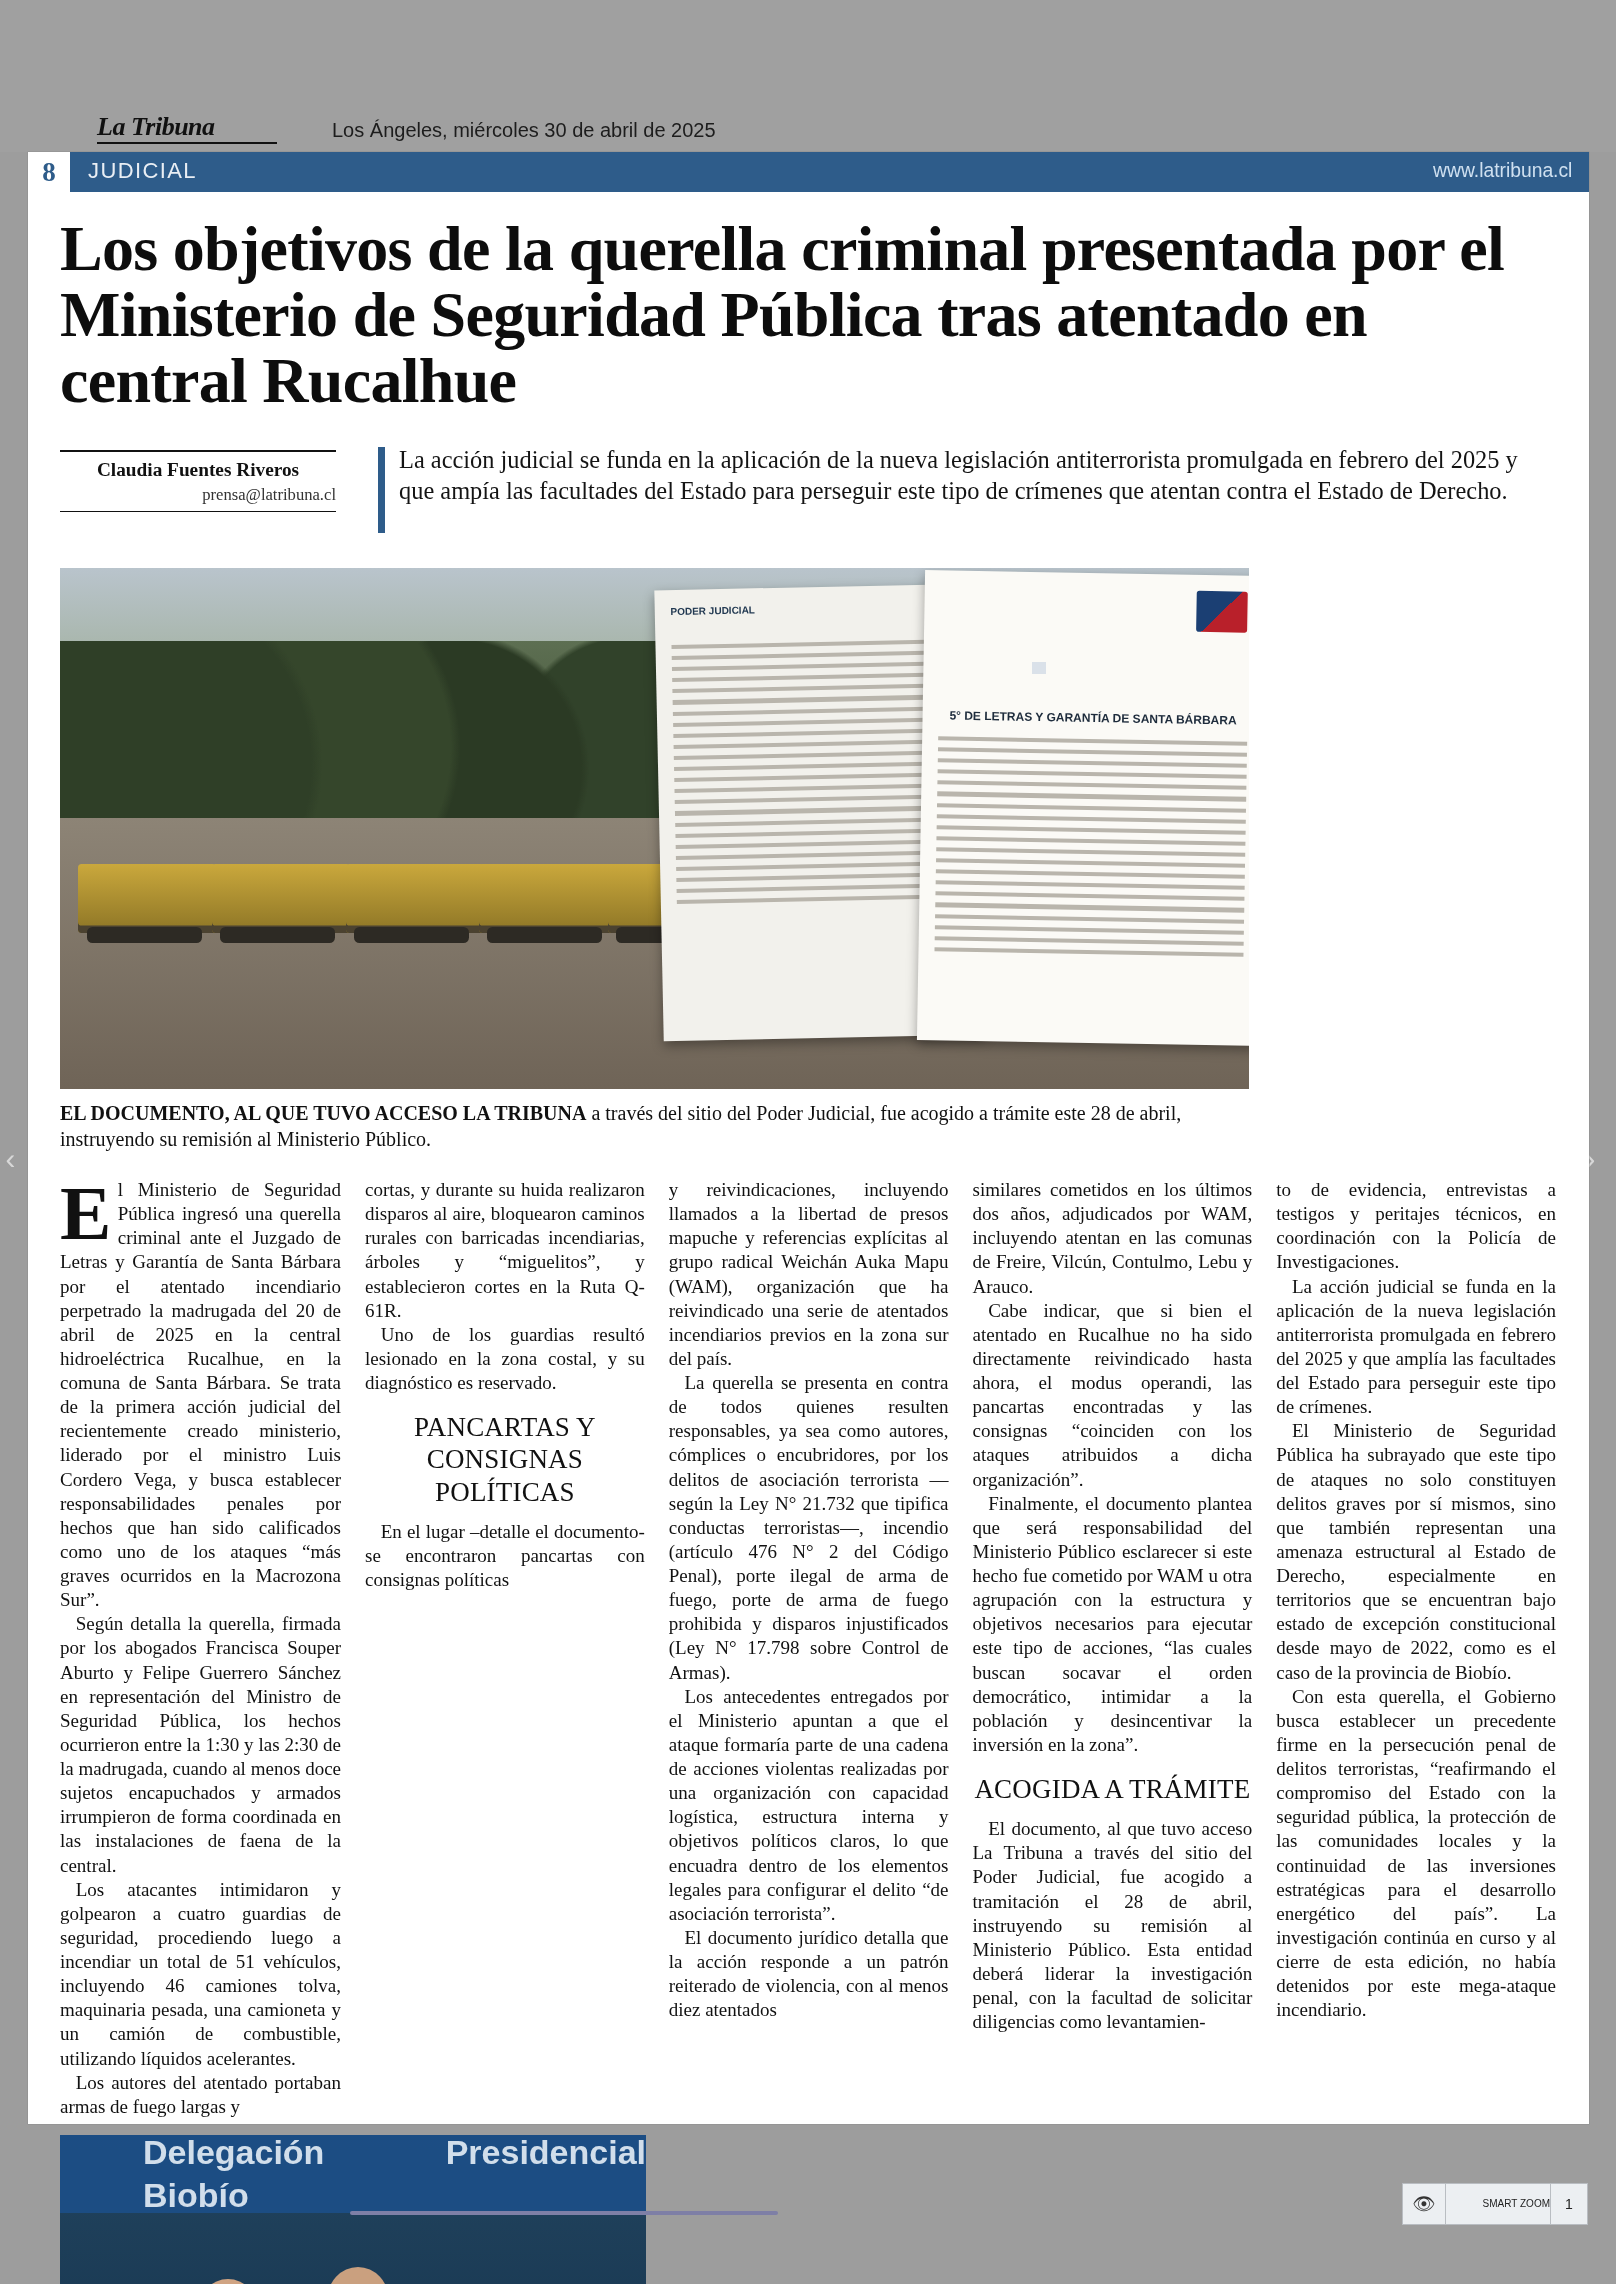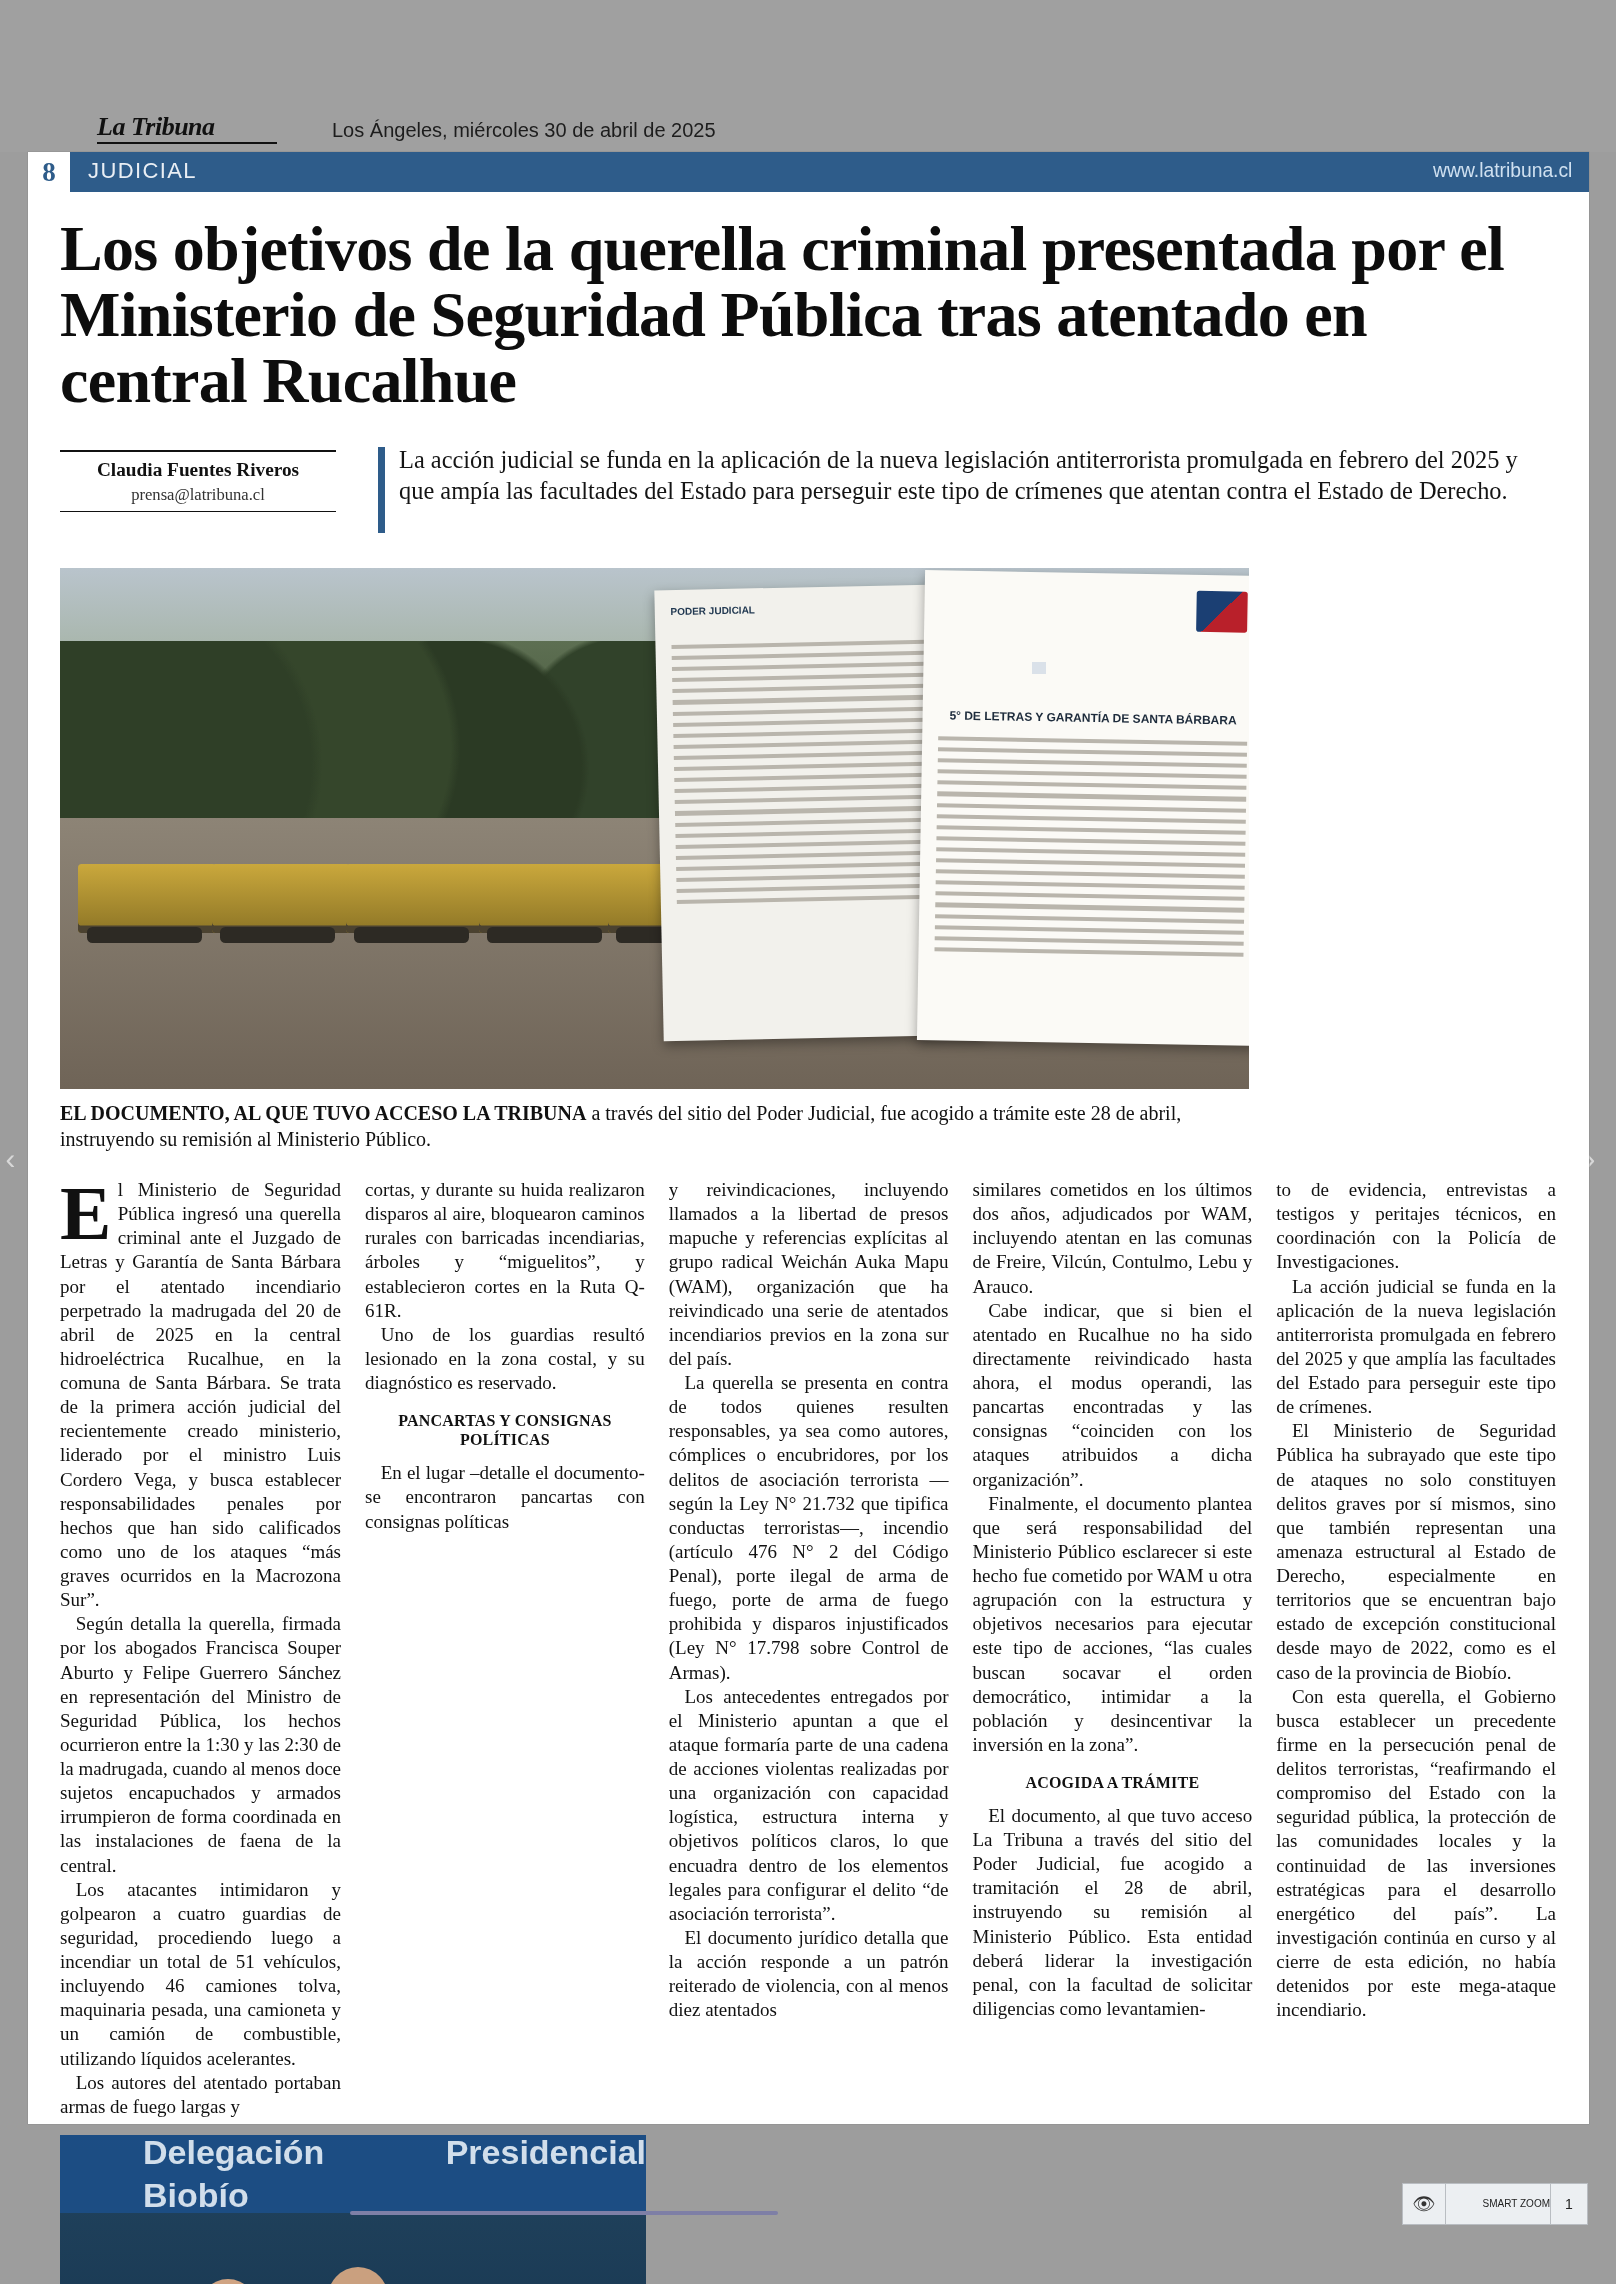--- a/index.html
+++ b/index.html
@@ -21,21 +21,21 @@
   .siteurl{position:absolute;right:16.6px;top:8.3px;font-family:"Liberation Sans",sans-serif;font-size:19.3px;color:#cfe0f0;}
   
   .content{position:absolute;left:0;top:40px;width:1561px;}
   .headline{margin:24px 32px 0 32px;font-family:"Liberation Serif",serif;font-weight:bold;font-size:64px;line-height:1.03;color:#0d0d0d;letter-spacing:-0.7px;}
   
   .lede-row{position:relative;margin:30px 32px 0 32px;height:106px;}
   .byline{position:absolute;left:0;top:6.4px;width:276px;text-align:center;}
   .byline .rule{width:276px;height:1.4px;background:#111;margin:0 0 7.4px 0;}
   .byline .rule.b{margin:6.4px 0 0 0;}
   .byline .name{font-family:Liberation Serif, serif;font-weight:bold;font-size:19.3px;color:#111;}
-  .byline .mail{font-family:"Liberation Serif",serif;font-size:16.6px;color:#333;margin-top:3.7px;}
+  .byline .mail{font-family:"Liberation Serif",serif;font-size:16.6px;color:#333;margin-top:3.7px;text-align:right;}
   .lede{position:absolute;left:318px;top:0;width:1179px;padding-left:21px;box-sizing:border-box;}
   .lede:before{content:"";position:absolute;left:0;top:2.8px;width:7.4px;height:86px;background:#2e5c8a;}
   .lede p{margin:0;font-family:"Liberation Serif",serif;font-size:24.4px;line-height:1.30;color:#141414;}
   
   .mainphoto{position:relative;margin:18.4px 32px 0 32px;width:1189px;height:521px;overflow:hidden;background:#5a6b52;}
   .sky{position:absolute;left:0;top:0;width:100%;height:24%;background:linear-gradient(#b9c4cc,#9fae9a);}
   .trees{position:absolute;left:0;top:14%;width:100%;height:34%;background:
       radial-gradient(circle at 6% 70%, #2f3f27 0 16%, transparent 17%),
       radial-gradient(circle at 18% 60%, #35462b 0 18%, transparent 19%),
       radial-gradient(circle at 33% 72%, #2b3a24 0 16%, transparent 17%),
@@ -57,21 +57,21 @@
   .crest{position:absolute;right:18.4px;top:15.7px;width:51px;height:41px;background:linear-gradient(135deg,#1b3f73 50%,#b9202a 50%);border-radius:2.8px;}
   .photocap{margin:11px 32px 0 32px;width:1189px;font-family:"Liberation Serif",serif;font-size:20px;line-height:1.3;color:#111;}
   .photocap b{font-weight:bold;}
   
   .cols{position:relative;margin:26px 32px 0 32px;width:1496px;display:flex;gap:24px;}
   .col{width:281px;font-family:"Liberation Serif",serif;font-size:19px;line-height:1.27;color:#111;text-align:justify;}
   .col p{margin:0 0 0 0;text-indent:15.7px;}
   .col p.first{text-indent:0;}
   .dropcap-p{position:relative;}
   .dropcap{float:left;font-size:77px;line-height:0.80;font-weight:bold;padding:4.6px 6.4px 0 0;font-family:"Liberation Serif",serif;}
-  .subhead{text-align:center;font-family:"Liberation Serif",serif;font-weight:bold;font-size:16px;line-height:1.2;margin:15.7px 0 12px 0;letter-spacing:0.2px;}
+  .subhead{text-align:center;font-family:"Liberation Serif",serif;font-weight:normal;font-size:27px;line-height:1.2;margin:15.7px 0 12px 0;letter-spacing:0.2px;}
   
   .photo2{position:relative;margin:15.7px 0 0 0;width:586px;height:369px;overflow:hidden;background:#1d2a3a;}
   .p2bg{position:absolute;inset:0;background:linear-gradient(#22445f,#123049);}
   .p2banner{position:absolute;left:0;top:0;width:100%;height:78px;background:#1c4e86;color:#dbe7f3;font-family:"Liberation Sans",sans-serif;font-size:34px;font-weight:bold;display:flex;align-items:center;padding-left:83px;box-sizing:border-box;opacity:.95;}
   .p2men{position:absolute;left:0;bottom:0;width:100%;height:258px;}
   .head{position:absolute;border-radius:50%;}
   
   .arrow{position:absolute;top:1142px;width:25px;height:25px;color:#d8d8d8;font-size:29.5px;font-family:"Liberation Sans",sans-serif;}
   .arrow.left{left:5.5px;}
   .arrow.right{right:5.5px;}

